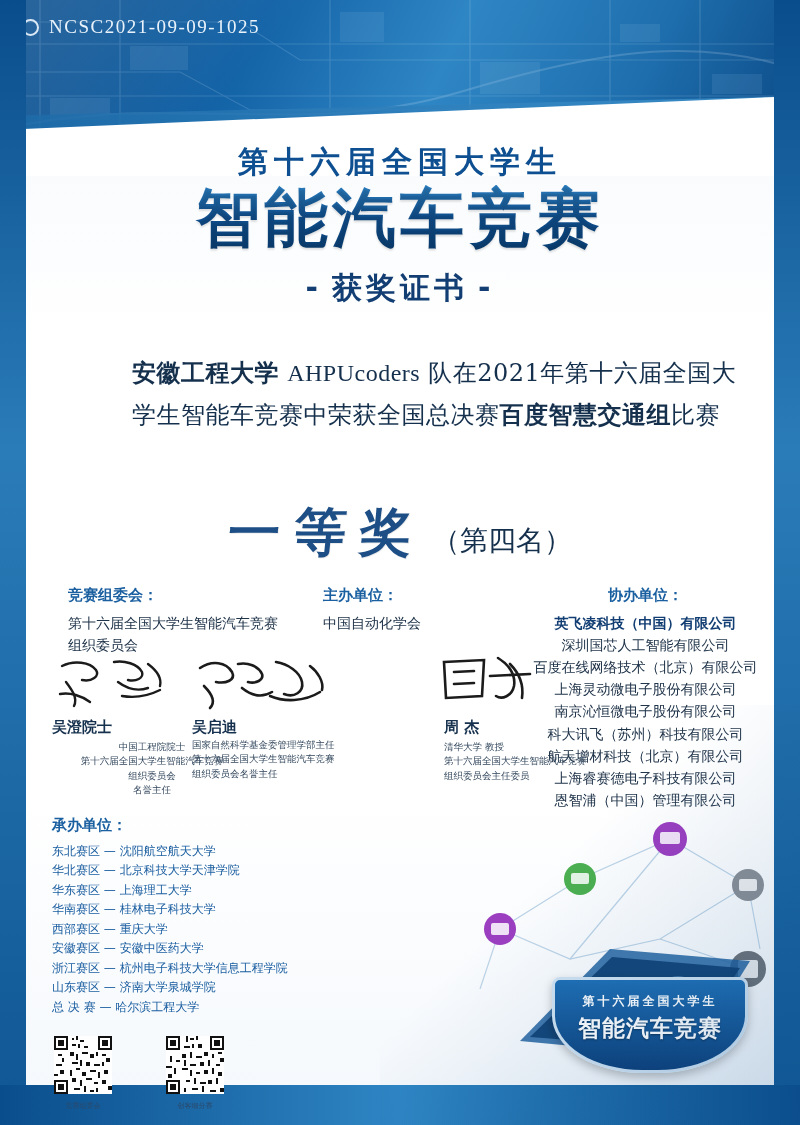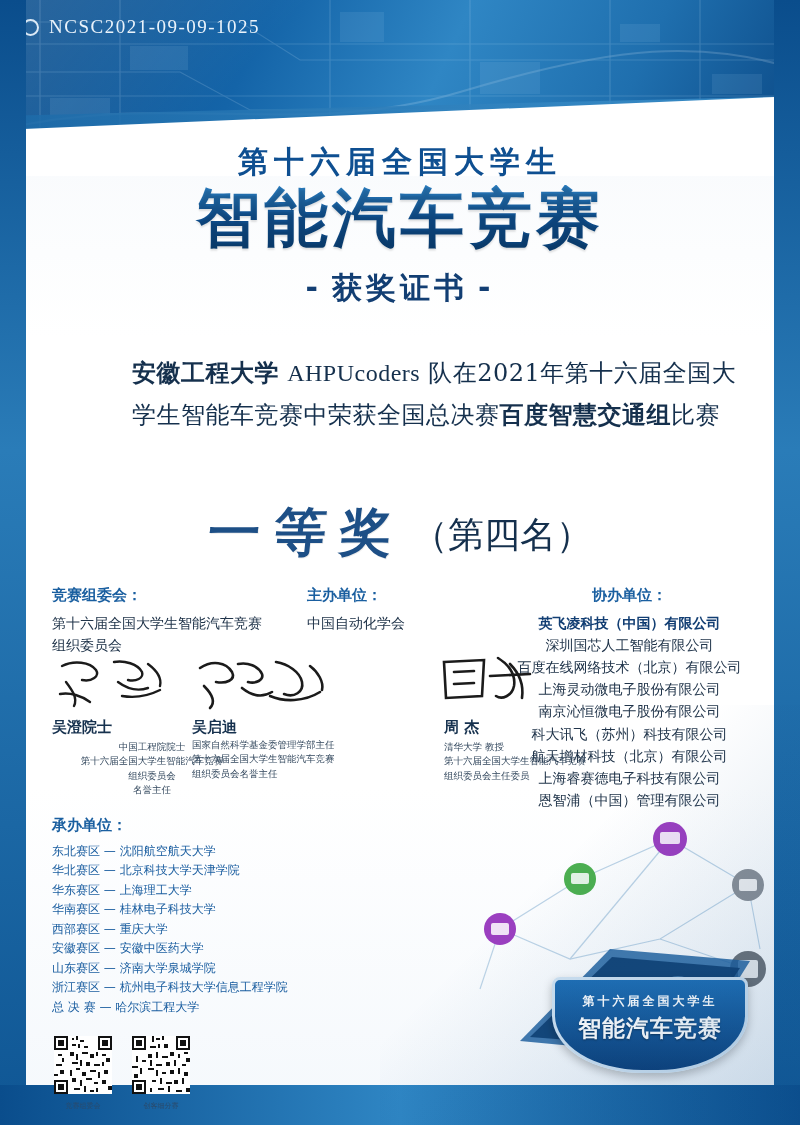--- a/index.html
+++ b/index.html
@@ -108,25 +108,25 @@
     display:flex; align-items:flex-end; justify-content:center; gap:6px;
   }
   .prize-main {
     font-family:"DejaVu Serif", serif;
     font-size:52px; font-weight:bold; letter-spacing:14px;
     color:#1d4f86; transform: skewX(-6deg);
     text-shadow:1px 1px 0 rgba(0,0,0,.08);
   }
   .prize-rank {
     font-family:Liberation Mono, monospace;
-    font-size:36px; color:#15304d; padding-bottom:8px;
-  }
-
-  
-  .cols { position:absolute; top:586px; left:52px; width:700px; display:flex;gap:8px; }
+    font-size:28px; color:#15304d; padding-bottom:8px;
+  }
+
+  
+  .cols { position:absolute; top:586px; left:68px; width:700px; display:flex;gap:8px; }
   .col-a { width:252px; }
   .col-b { width:196px; }
   .col-c { width:250px;text-align:center; }
   .col-h {
     font-family:"DejaVu Sans", sans-serif;
     font-size:15px; font-weight:bold; color:#1a5fa0; margin-bottom:7px;
   }
   .col-line {
     font-family:"DejaVu Sans", sans-serif;
     font-size:14px; color:#20344a; line-height:1.58;
@@ -150,21 +150,21 @@
 
   
   .hosts { position:absolute; top:816px; left:52px; width:400px; }
   .hosts .col-h { }
   .host-line {
     font-family:"DejaVu Sans", sans-serif;
     font-size:12px; color:#1b5ea0; line-height:1.62; white-space:pre;
   }
 
   
-  .qr-wrap { position:absolute; left:54px; top:1036px; display:flex; gap:20px; }
+  .qr-wrap { position:absolute; left:54px; top:1036px; display:flex; gap:54px; }
   .qr-item { text-align:center; }
   .qr-box { width:58px; height:58px; background:#fff; }
   .qr-cap { font-size:7px; color:#2a4a6b; margin-top:3px; font-family:"DejaVu Sans", sans-serif; }
 
   
   .graphic {
     position:absolute; right:10px; bottom:36px; width:330px; height:300px;
   }
   .badge {
     position:absolute; left:92px; bottom:16px; width:196px; height:96px;
@@ -330,22 +330,22 @@
   </div>
 
   <div class="hosts">
     <div class="col-h">承办单位：</div>
     <div class="host-line">东北赛区 — 沈阳航空航天大学</div>
     <div class="host-line">华北赛区 — 北京科技大学天津学院</div>
     <div class="host-line">华东赛区 — 上海理工大学</div>
     <div class="host-line">华南赛区 — 桂林电子科技大学</div>
     <div class="host-line">西部赛区 — 重庆大学</div>
     <div class="host-line">安徽赛区 — 安徽中医药大学</div>
+    <div class="host-line">浙江赛区 — 杭州电子科技大学信息工程学院</div>
     <div class="host-line">山东赛区 — 济南大学泉城学院</div>
-    <div class="host-line">浙江赛区 — 杭州电子科技大学信息工程学院</div>
     <div class="host-line">总 决 赛 — 哈尔滨工程大学</div>
   </div>
 
   <div class="qr-wrap">
     <div class="qr-item">
       <svg class="qr-box" viewBox="0 0 29 29" shape-rendering="crispEdges">
         <rect width="29" height="29" fill="#fff"></rect>
         <g fill="#111">
           <rect x="0" y="0" width="7" height="7"></rect>
             <rect x="1" y="1" width="5" height="5" fill="#fff"></rect>

